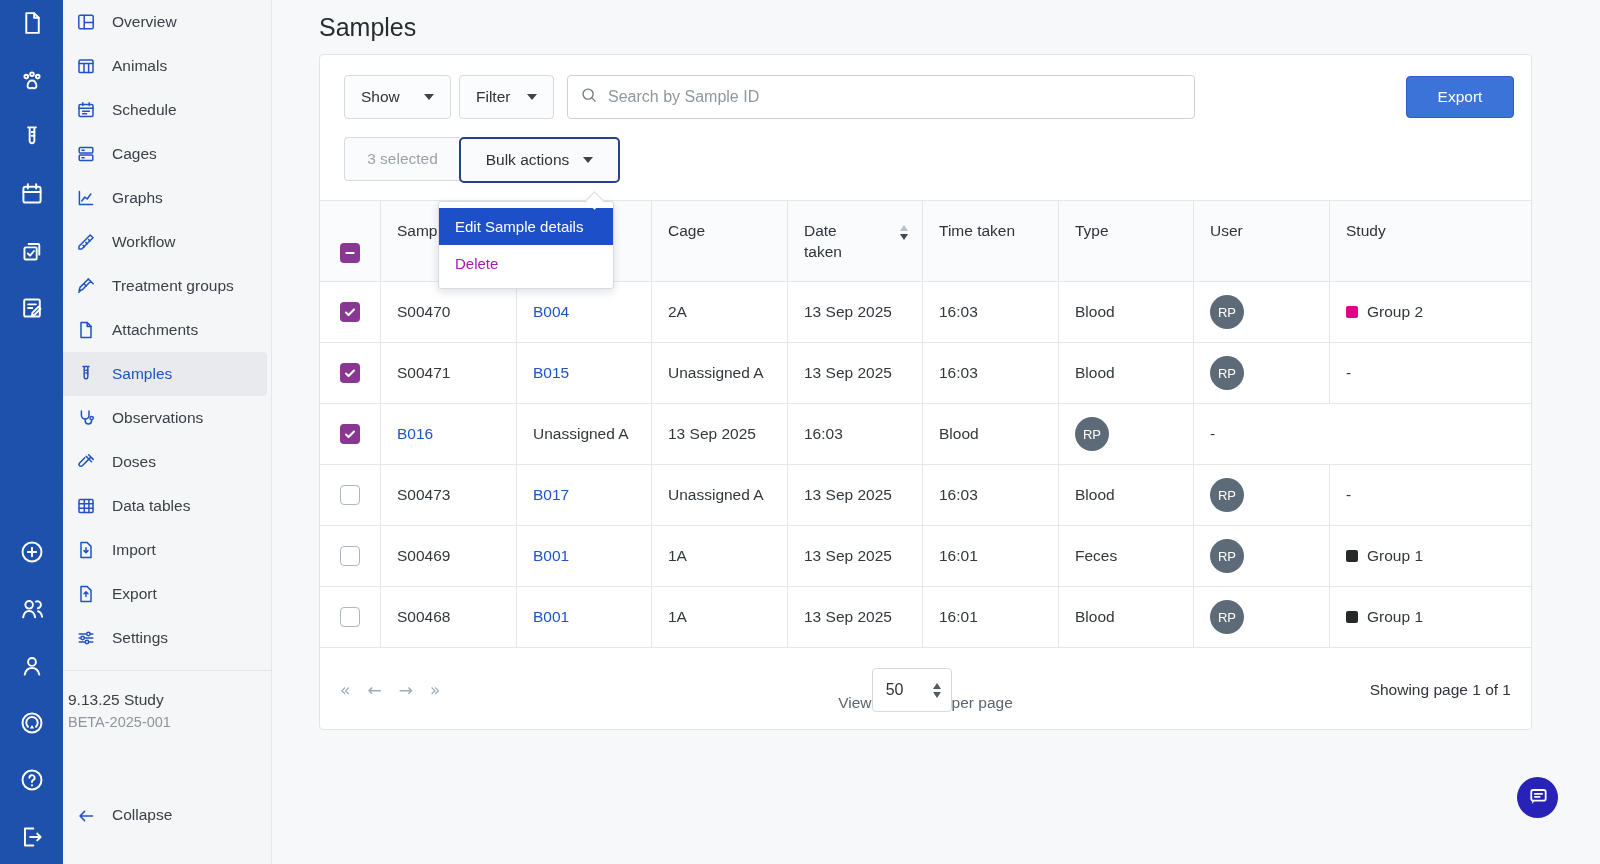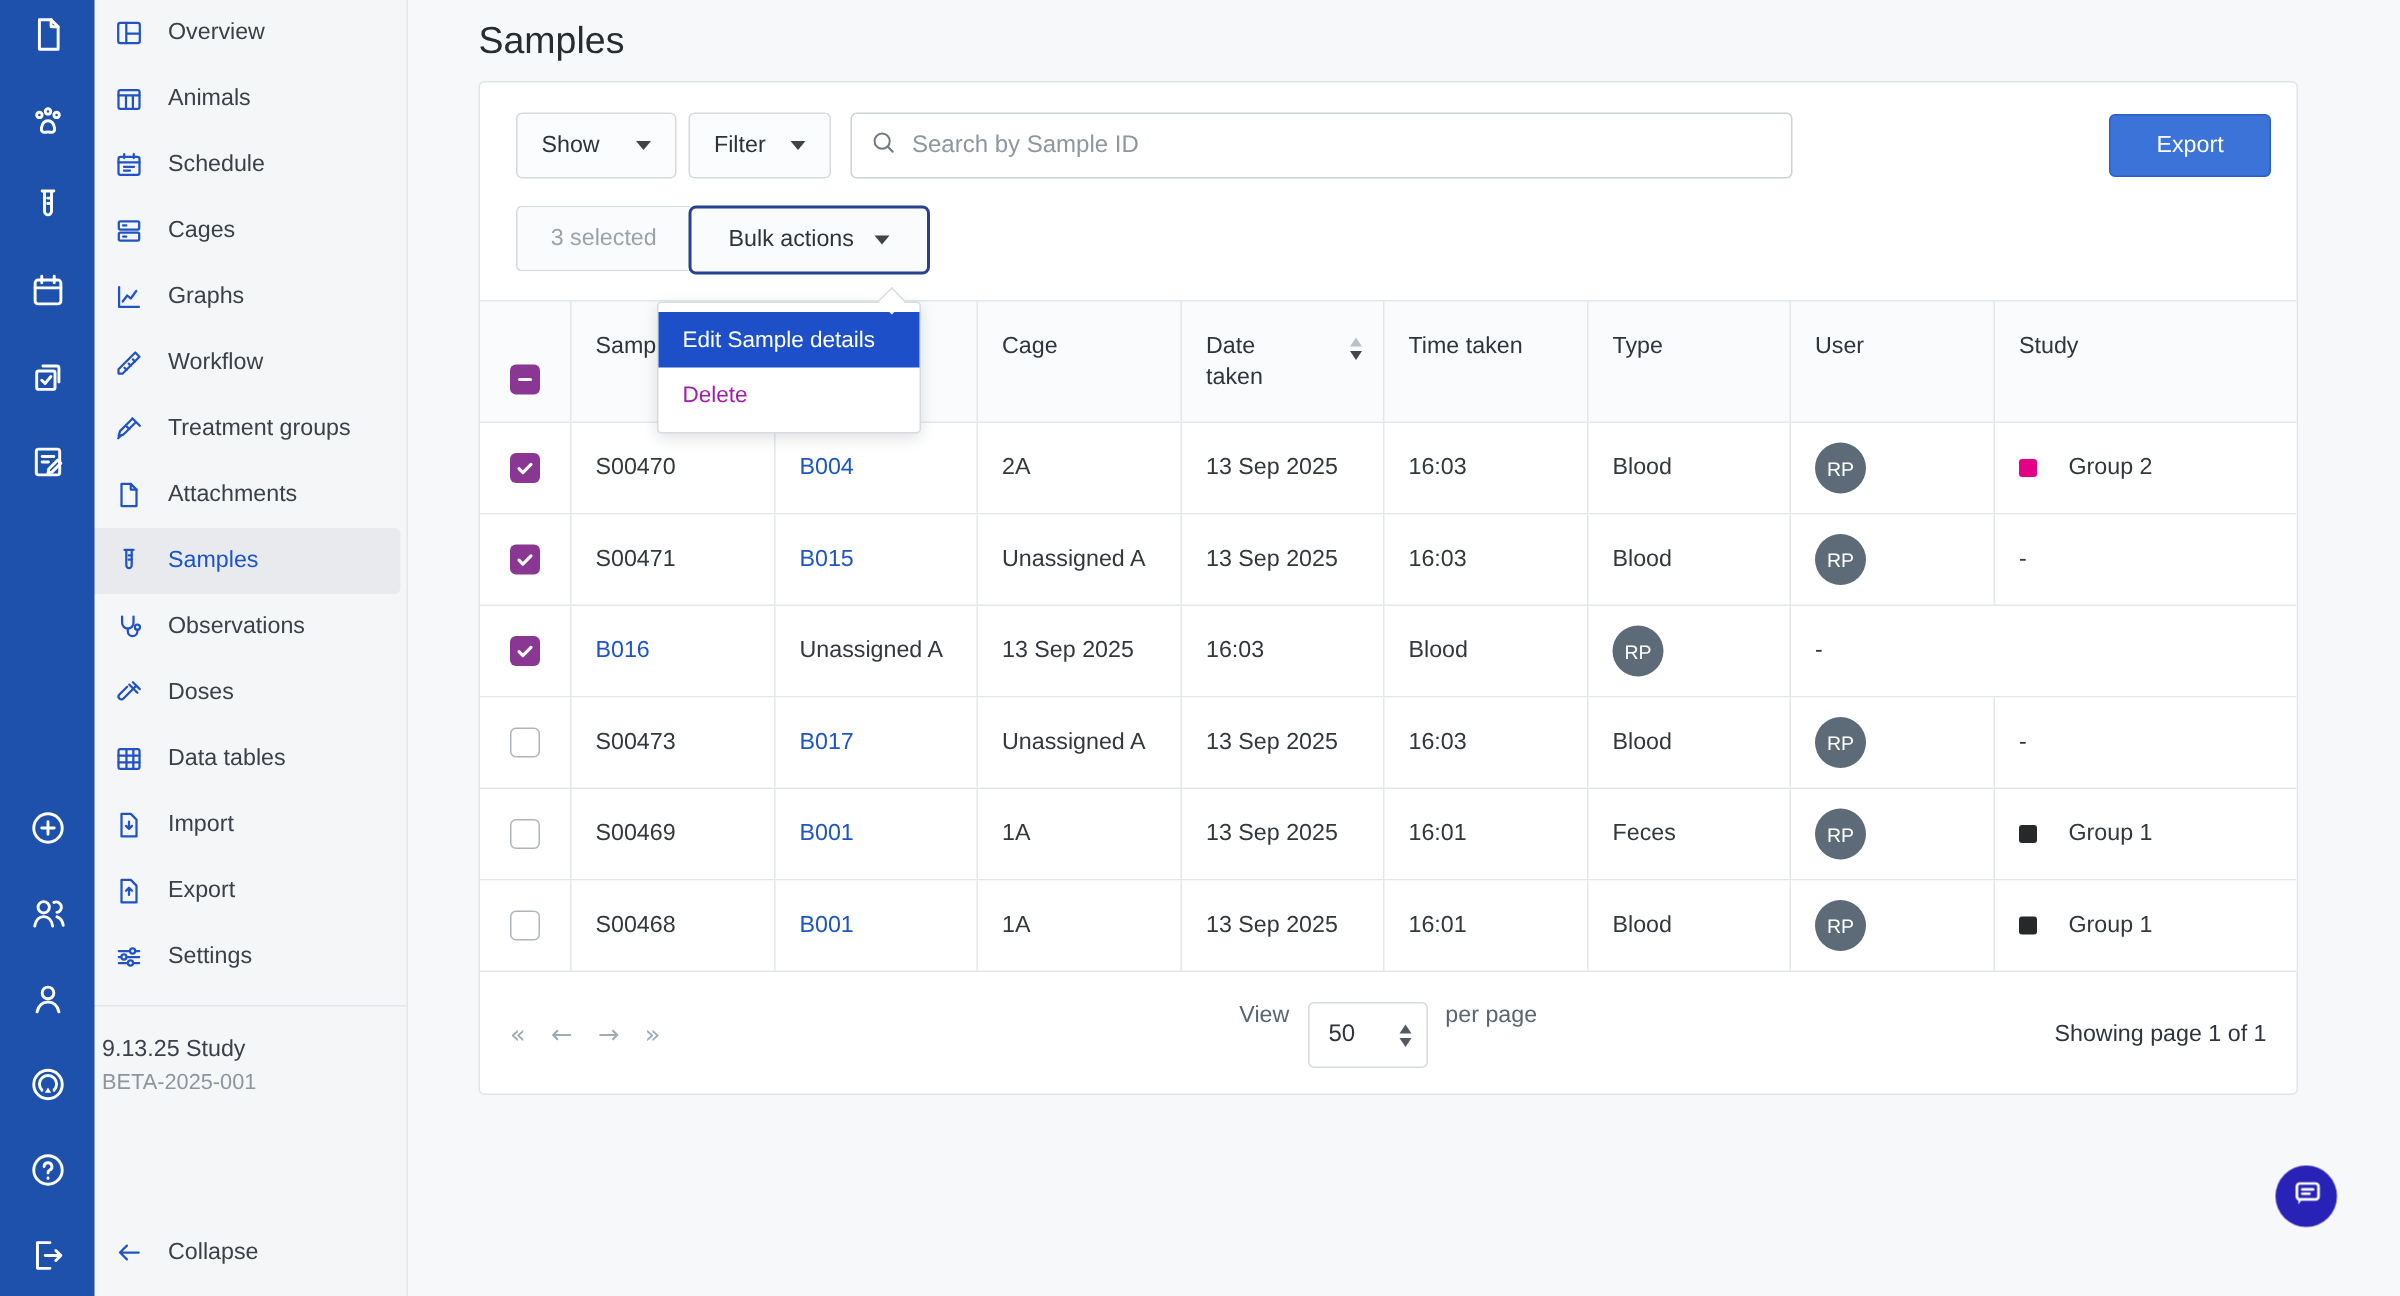--- a/index.html
+++ b/index.html
@@ -22,21 +22,21 @@
                margin:0 4px 0 8px; border-radius:4px; cursor:pointer; }
   .side-item .side-ic { width:20px; height:20px; color:#2253c4; flex:none; }
   .side-item .side-ic svg { width:20px; height:20px; display:block; }
   .side-label { font-size:15.5px; color:#3b4148; }
   .side-item.selected { background:#e8eaee; }
   .side-item.selected .side-label { color:#1b54c9; }
   .side-divider { border-top:1px solid #e2e5e9; margin-top:10px; }
   .study { padding:20px 18px 0 18px; }
   .study-name { font-size:15.5px; color:#3b4148; margin-bottom:5px; }
   .study-code { font-size:14.5px; color:#8d959d; }
-  .collapse { margin-top:auto; height:58px; display:flex; align-items:center; gap:16px;
+  .collapse { margin-top:auto; height:58px; display:flex; align-items:flex-start; gap:16px;
               padding-left:26px; cursor:pointer; }
   .collapse-ic { width:20px; height:20px; color:#2253c4; }
   .collapse-ic svg { width:20px; height:20px; display:block; }
 
   
   .main { position:absolute; left:285px; top:0; right:0; height:100%; }
   .page-title { font-size:25px; font-weight:500; color:#272c31; margin:13px 0 12px 34px; }
 
   .card { position:relative; margin-left:34px; width:1213px; height:676px; background:#fff;
           border:1px solid #e0e4e8; border-radius:4px; }
@@ -82,36 +82,36 @@
   .th-label.narrow { max-width:52px; }
   .sorter { margin-left:auto; display:flex; flex-direction:column; gap:3px; align-items:center;
             padding-top:4px; cursor:pointer; }
   .sorter .s-up { width:0; height:0; border-left:4.5px solid transparent; border-right:4.5px solid transparent;
                   border-bottom:6px solid #b9c1c9; }
   .sorter .s-dn { width:0; height:0; border-left:4.5px solid transparent; border-right:4.5px solid transparent;
                   border-top:6px solid #40464d; }
   .tr { height:61px; border-bottom:1px solid #e4e7ea; background:#fff; }
   .td { border-right:1px solid #e4e7ea; display:flex; align-items:center; padding:0 16px;
         font-size:15.5px; color:#33383d; }
-  .td:last-child { border-right:none;gap:12px; }
+  .td:last-child { border-right:none; }
   .cb { width:20px; height:20px; border-radius:4px; display:flex; align-items:center; justify-content:center;
         cursor:pointer; flex:none; }
   .cb.unchecked { border:1.5px solid #aeb6bd; background:#fff; }
   .cb.checked, .cb.indet { background:#8a3793; }
   .cb svg { width:16px; height:16px; display:block; }
   .link { color:#1f54c5; cursor:pointer; text-decoration:none; }
   .avatar { width:34px; height:34px; border-radius:50%; background:#5c6b77; color:#fff;
             display:flex; align-items:center; justify-content:center; font-size:13px; }
   .swatch { width:12px; height:12px; border-radius:2px; margin-right:9px; flex:none; }
 
   
   .tfoot { height:84px; display:flex; align-items:center; padding:0 20px; }
   .pager { flex:1; display:flex; align-items:center; gap:17px; }
   .pg { font-family:"DejaVu Sans", sans-serif; font-size:17px; color:#9fabb6; cursor:pointer; line-height:1; }
-  .perpage { display:flex; align-items:flex-start; gap:12px; color:#5a6570; font-size:15.5px; }
+  .perpage { display:flex; align-items:flex-end; color:#5a6570; font-size:15.5px; }
   .pp-box { width:80px; height:44px; border:1px solid #d5dade; border-radius:4px; background:#fff;
             display:flex; align-items:center; padding:0 10px 0 0; }
   .pp-input { width:44px; border:none; outline:none; font-size:16px; color:#2e3338; text-align:center;
               font-family:"Liberation Sans", sans-serif; background:transparent; }
   .stepper { display:flex; flex-direction:column; gap:3px; margin-left:auto; cursor:pointer; }
   .st-up { width:0; height:0; border-left:4.5px solid transparent; border-right:4.5px solid transparent;
            border-bottom:6px solid #515a63; }
   .st-dn { width:0; height:0; border-left:4.5px solid transparent; border-right:4.5px solid transparent;
            border-top:6px solid #515a63; }
   .showing { flex:1; text-align:right; font-size:15.5px; color:#2f353b; }

